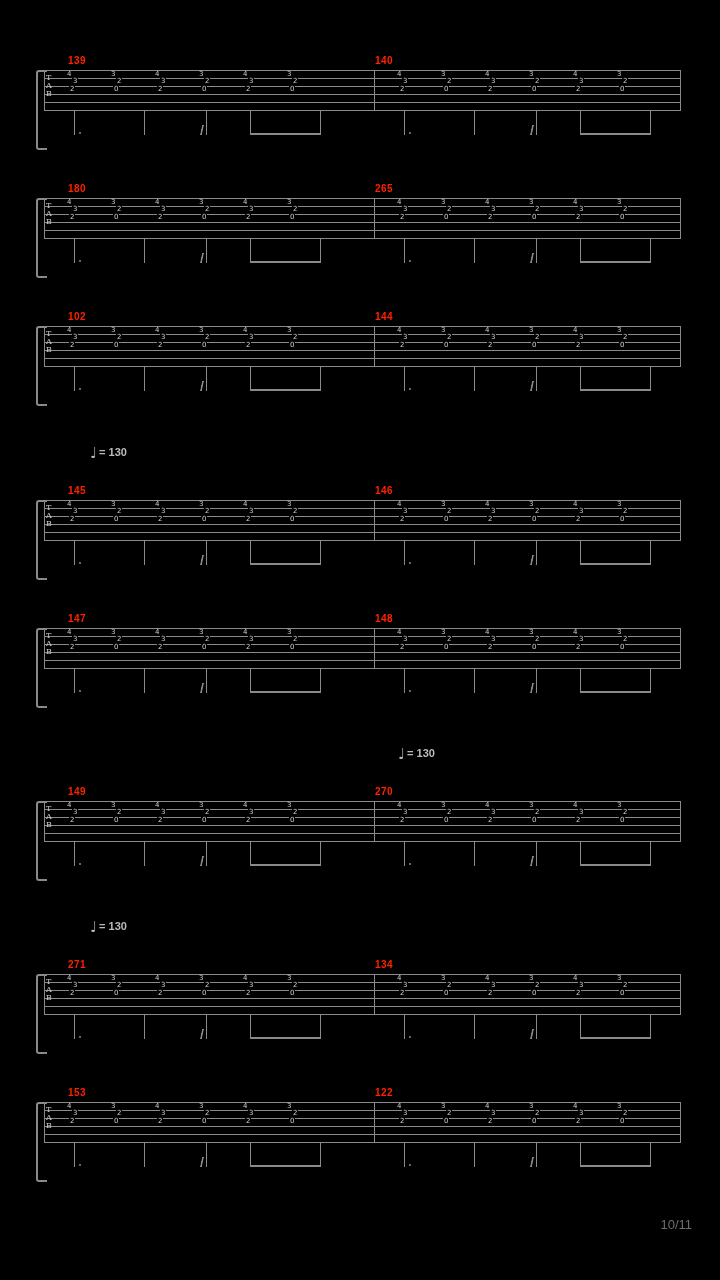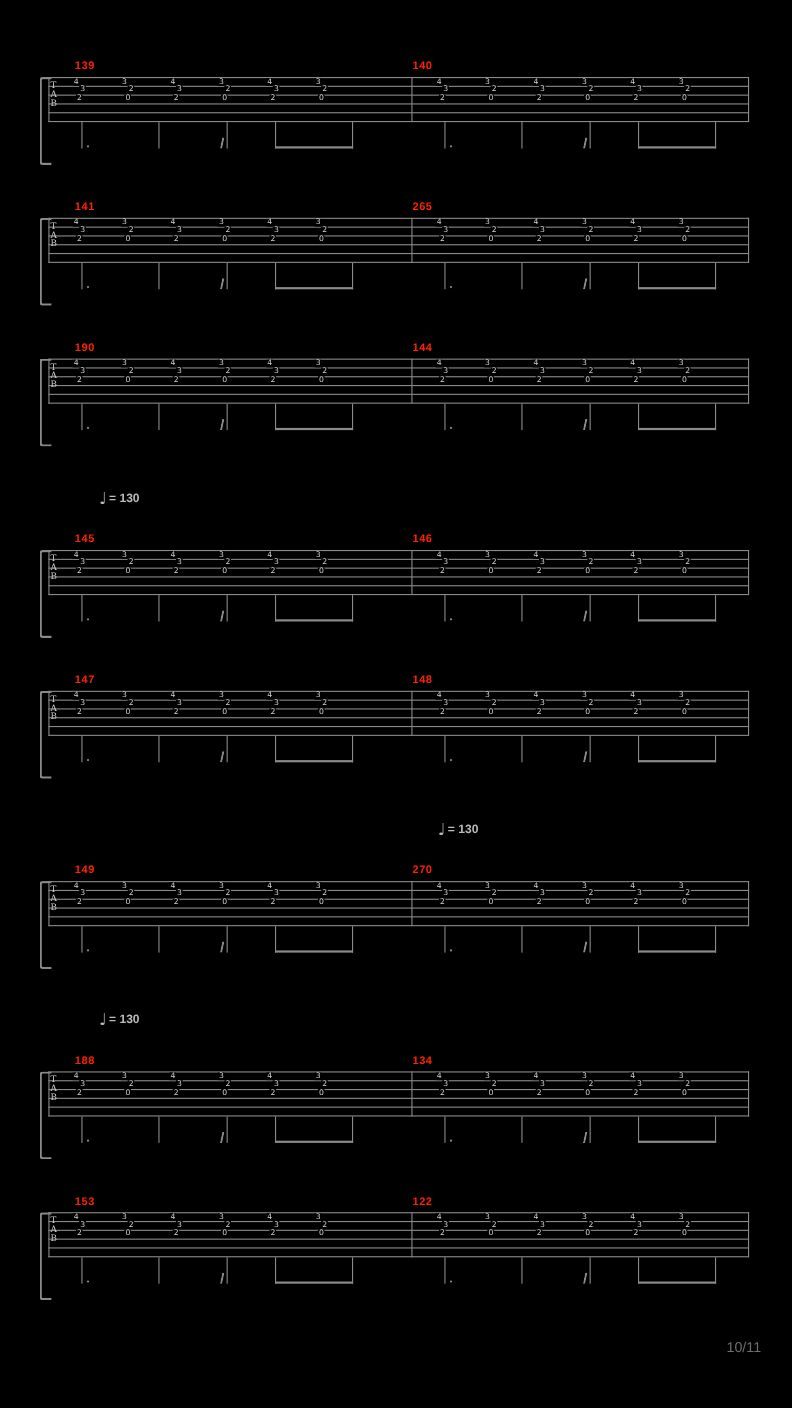--- a/index.html
+++ b/index.html
@@ -256,21 +256,21 @@
           <div class="dot" style="left: 365px; top: 21px;"></div>
           <div class="stem" style="left: 430px; top: 0px; height: 24px;"></div>
           <div class="stem" style="left: 492px; top: 0px; height: 24px;"></div>
           <div class="flag" style="left: 487px; top: 14px;"></div>
           <div class="stem" style="left: 536px; top: 0px; height: 24px;"></div>
           <div class="stem" style="left: 606px; top: 0px; height: 24px;"></div>
           <div class="beam" style="left: 536px; top: 22px; width: 71px;"></div>
         </div>
       </div>
       <div class="system" style="top: 198px;">
-        <div class="measure-number" style="left: 68px; top: -14px;">141</div>
+        <div class="measure-number" style="left: 68px; top: -14px;">180</div>
         <div class="measure-number" style="left: 375px; top: -14px;">265</div>
         <div class="bracket" style="top: 0px; height: 76px;"></div>
         <div class="staff" style="top: 0px;">
           <div class="line l0"></div>
           <div class="line l1"></div>
           <div class="line l2"></div>
           <div class="line l3"></div>
           <div class="line l4"></div>
           <div class="line l5"></div>
           <div class="left-bar"></div>
@@ -331,21 +331,21 @@
           <div class="dot" style="left: 365px; top: 21px;"></div>
           <div class="stem" style="left: 430px; top: 0px; height: 24px;"></div>
           <div class="stem" style="left: 492px; top: 0px; height: 24px;"></div>
           <div class="flag" style="left: 487px; top: 14px;"></div>
           <div class="stem" style="left: 536px; top: 0px; height: 24px;"></div>
           <div class="stem" style="left: 606px; top: 0px; height: 24px;"></div>
           <div class="beam" style="left: 536px; top: 22px; width: 71px;"></div>
         </div>
       </div>
       <div class="system" style="top: 326px;">
-        <div class="measure-number" style="left: 68px; top: -14px;">190</div>
+        <div class="measure-number" style="left: 68px; top: -14px;">102</div>
         <div class="measure-number" style="left: 375px; top: -14px;">144</div>
         <div class="bracket" style="top: 0px; height: 76px;"></div>
         <div class="staff" style="top: 0px;">
           <div class="line l0"></div>
           <div class="line l1"></div>
           <div class="line l2"></div>
           <div class="line l3"></div>
           <div class="line l4"></div>
           <div class="line l5"></div>
           <div class="left-bar"></div>
@@ -634,21 +634,21 @@
           <div class="stem" style="left: 430px; top: 0px; height: 24px;"></div>
           <div class="stem" style="left: 492px; top: 0px; height: 24px;"></div>
           <div class="flag" style="left: 487px; top: 14px;"></div>
           <div class="stem" style="left: 536px; top: 0px; height: 24px;"></div>
           <div class="stem" style="left: 606px; top: 0px; height: 24px;"></div>
           <div class="beam" style="left: 536px; top: 22px; width: 71px;"></div>
         </div>
       </div>
       <div class="system" style="top: 974px;">
         <div class="tempo" style="left: 90px; top: -54px;"><span class="note-glyph">♩</span><span>= 130</span></div>
-        <div class="measure-number" style="left: 68px; top: -14px;">188</div>
+        <div class="measure-number" style="left: 68px; top: -14px;">271</div>
         <div class="measure-number" style="left: 375px; top: -14px;">134</div>
         <div class="bracket" style="top: 0px; height: 76px;"></div>
         <div class="staff" style="top: 0px;">
           <div class="line l0"></div>
           <div class="line l1"></div>
           <div class="line l2"></div>
           <div class="line l3"></div>
           <div class="line l4"></div>
           <div class="line l5"></div>
           <div class="left-bar"></div>

